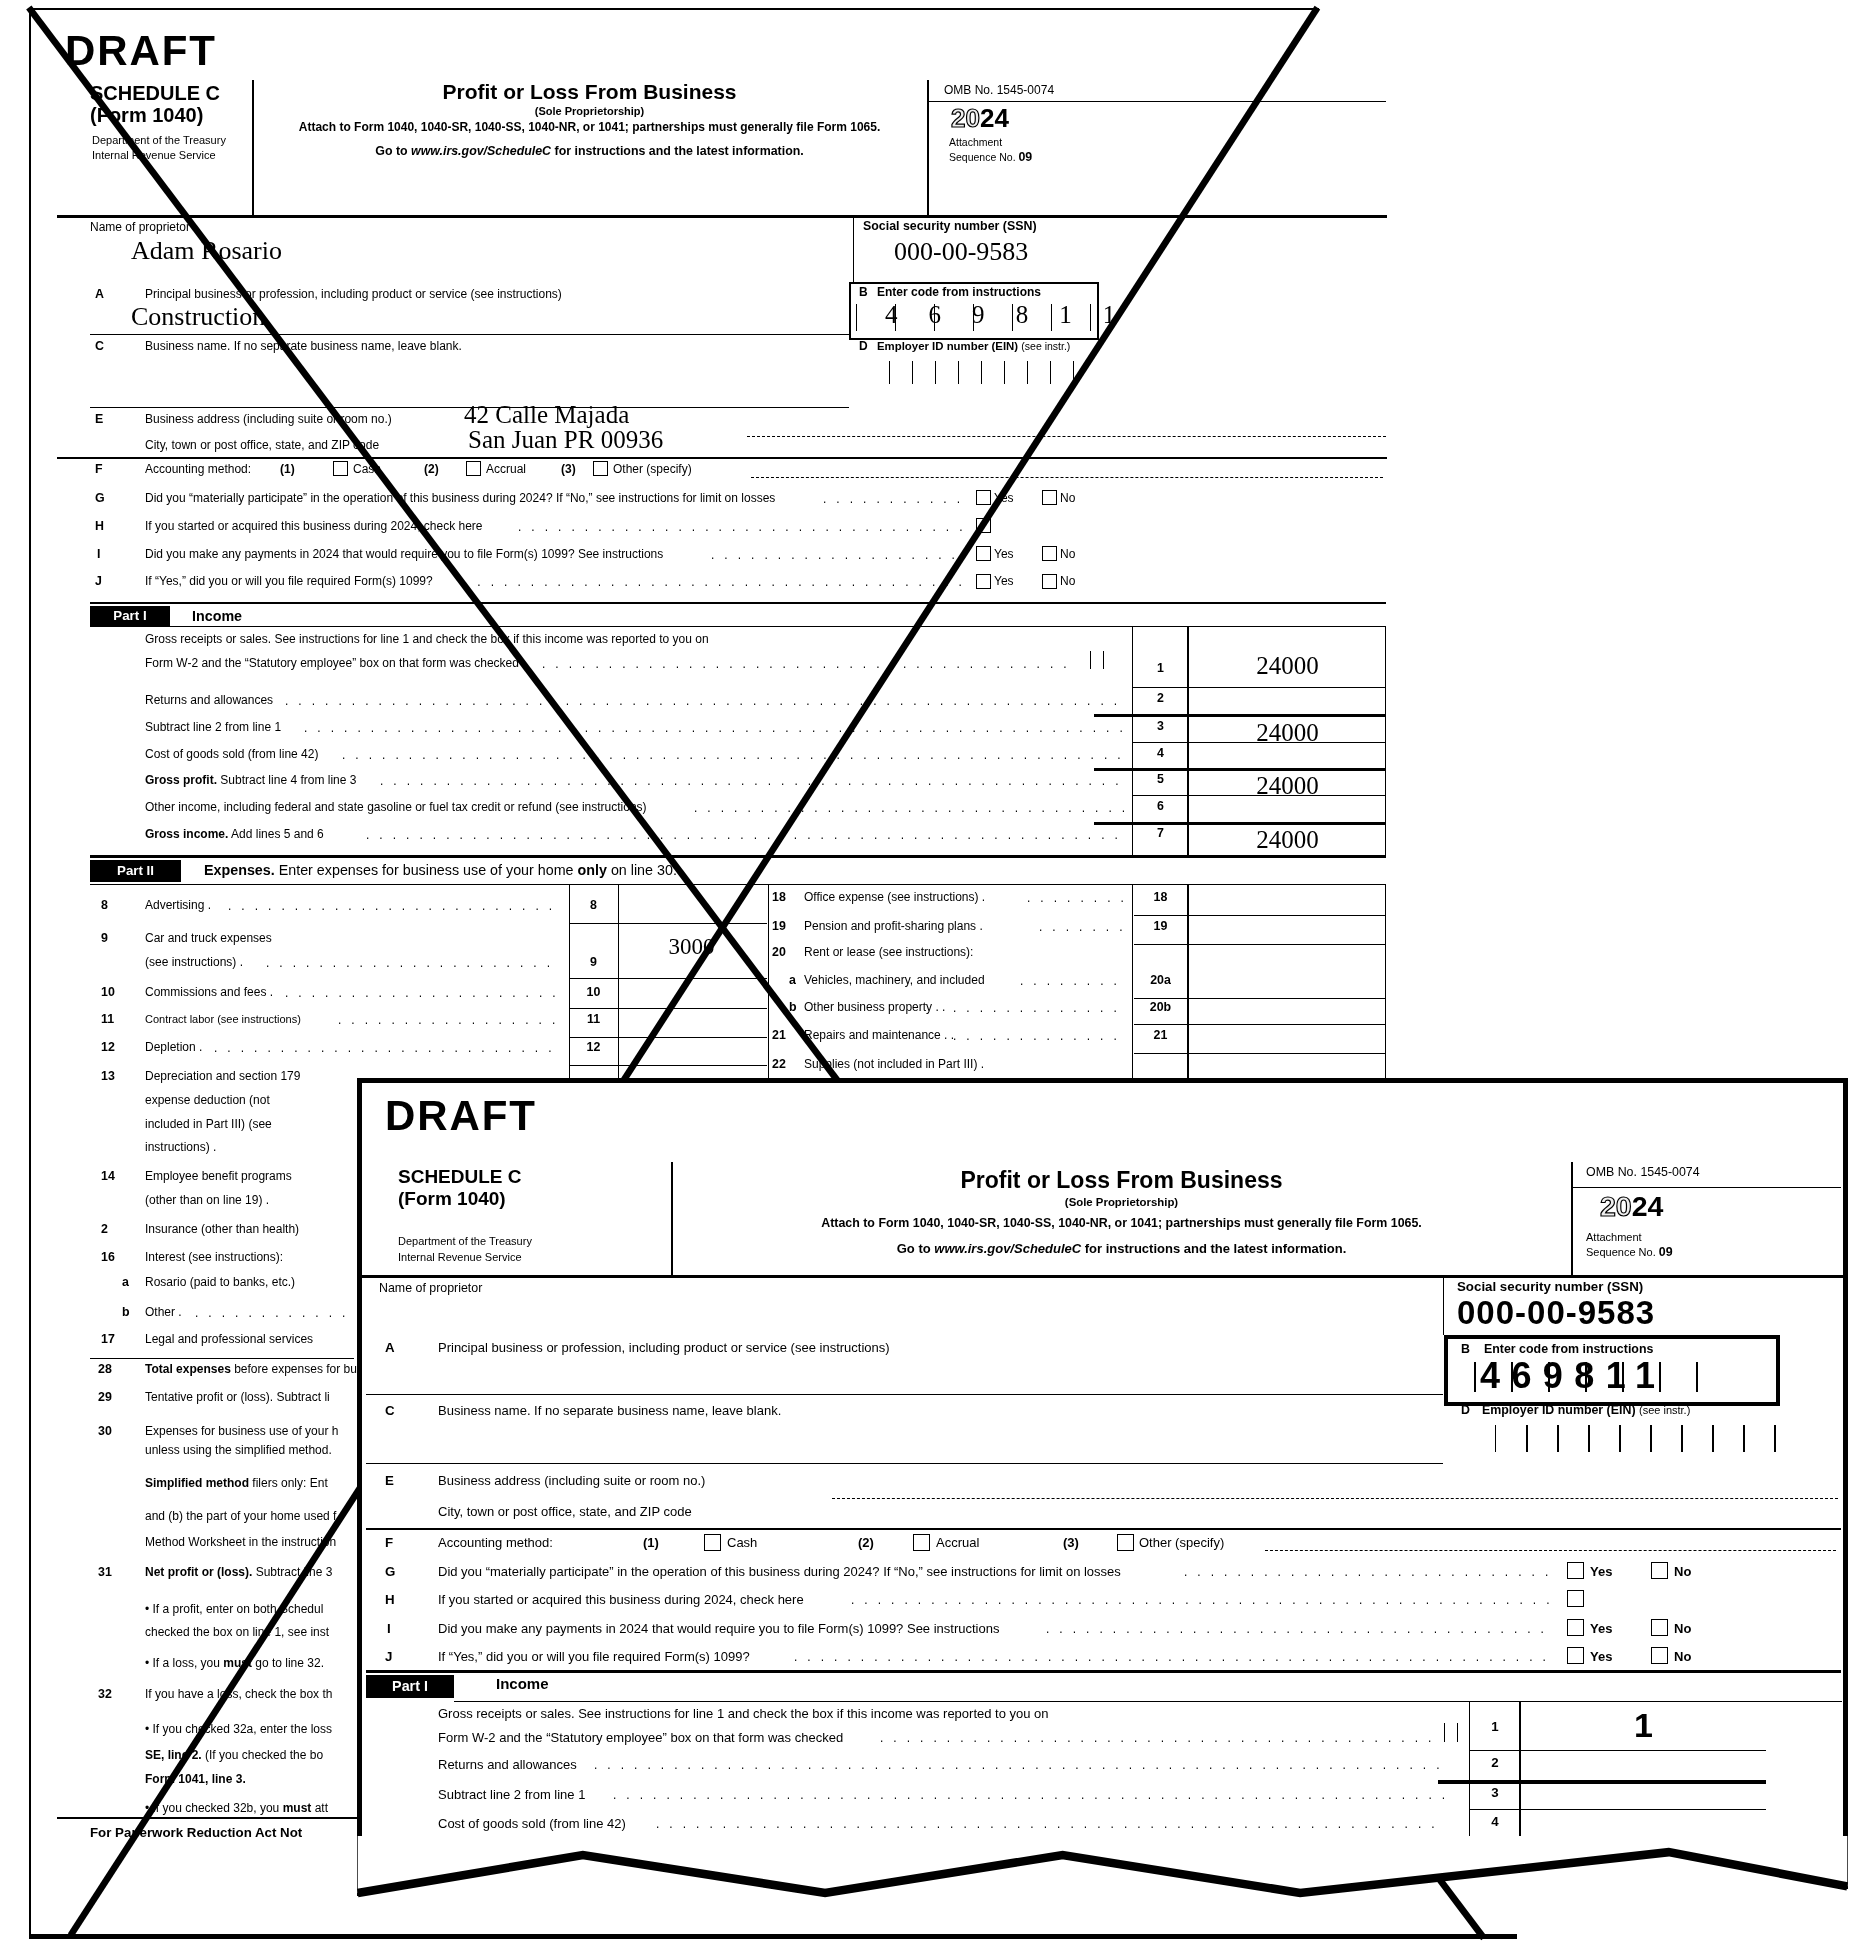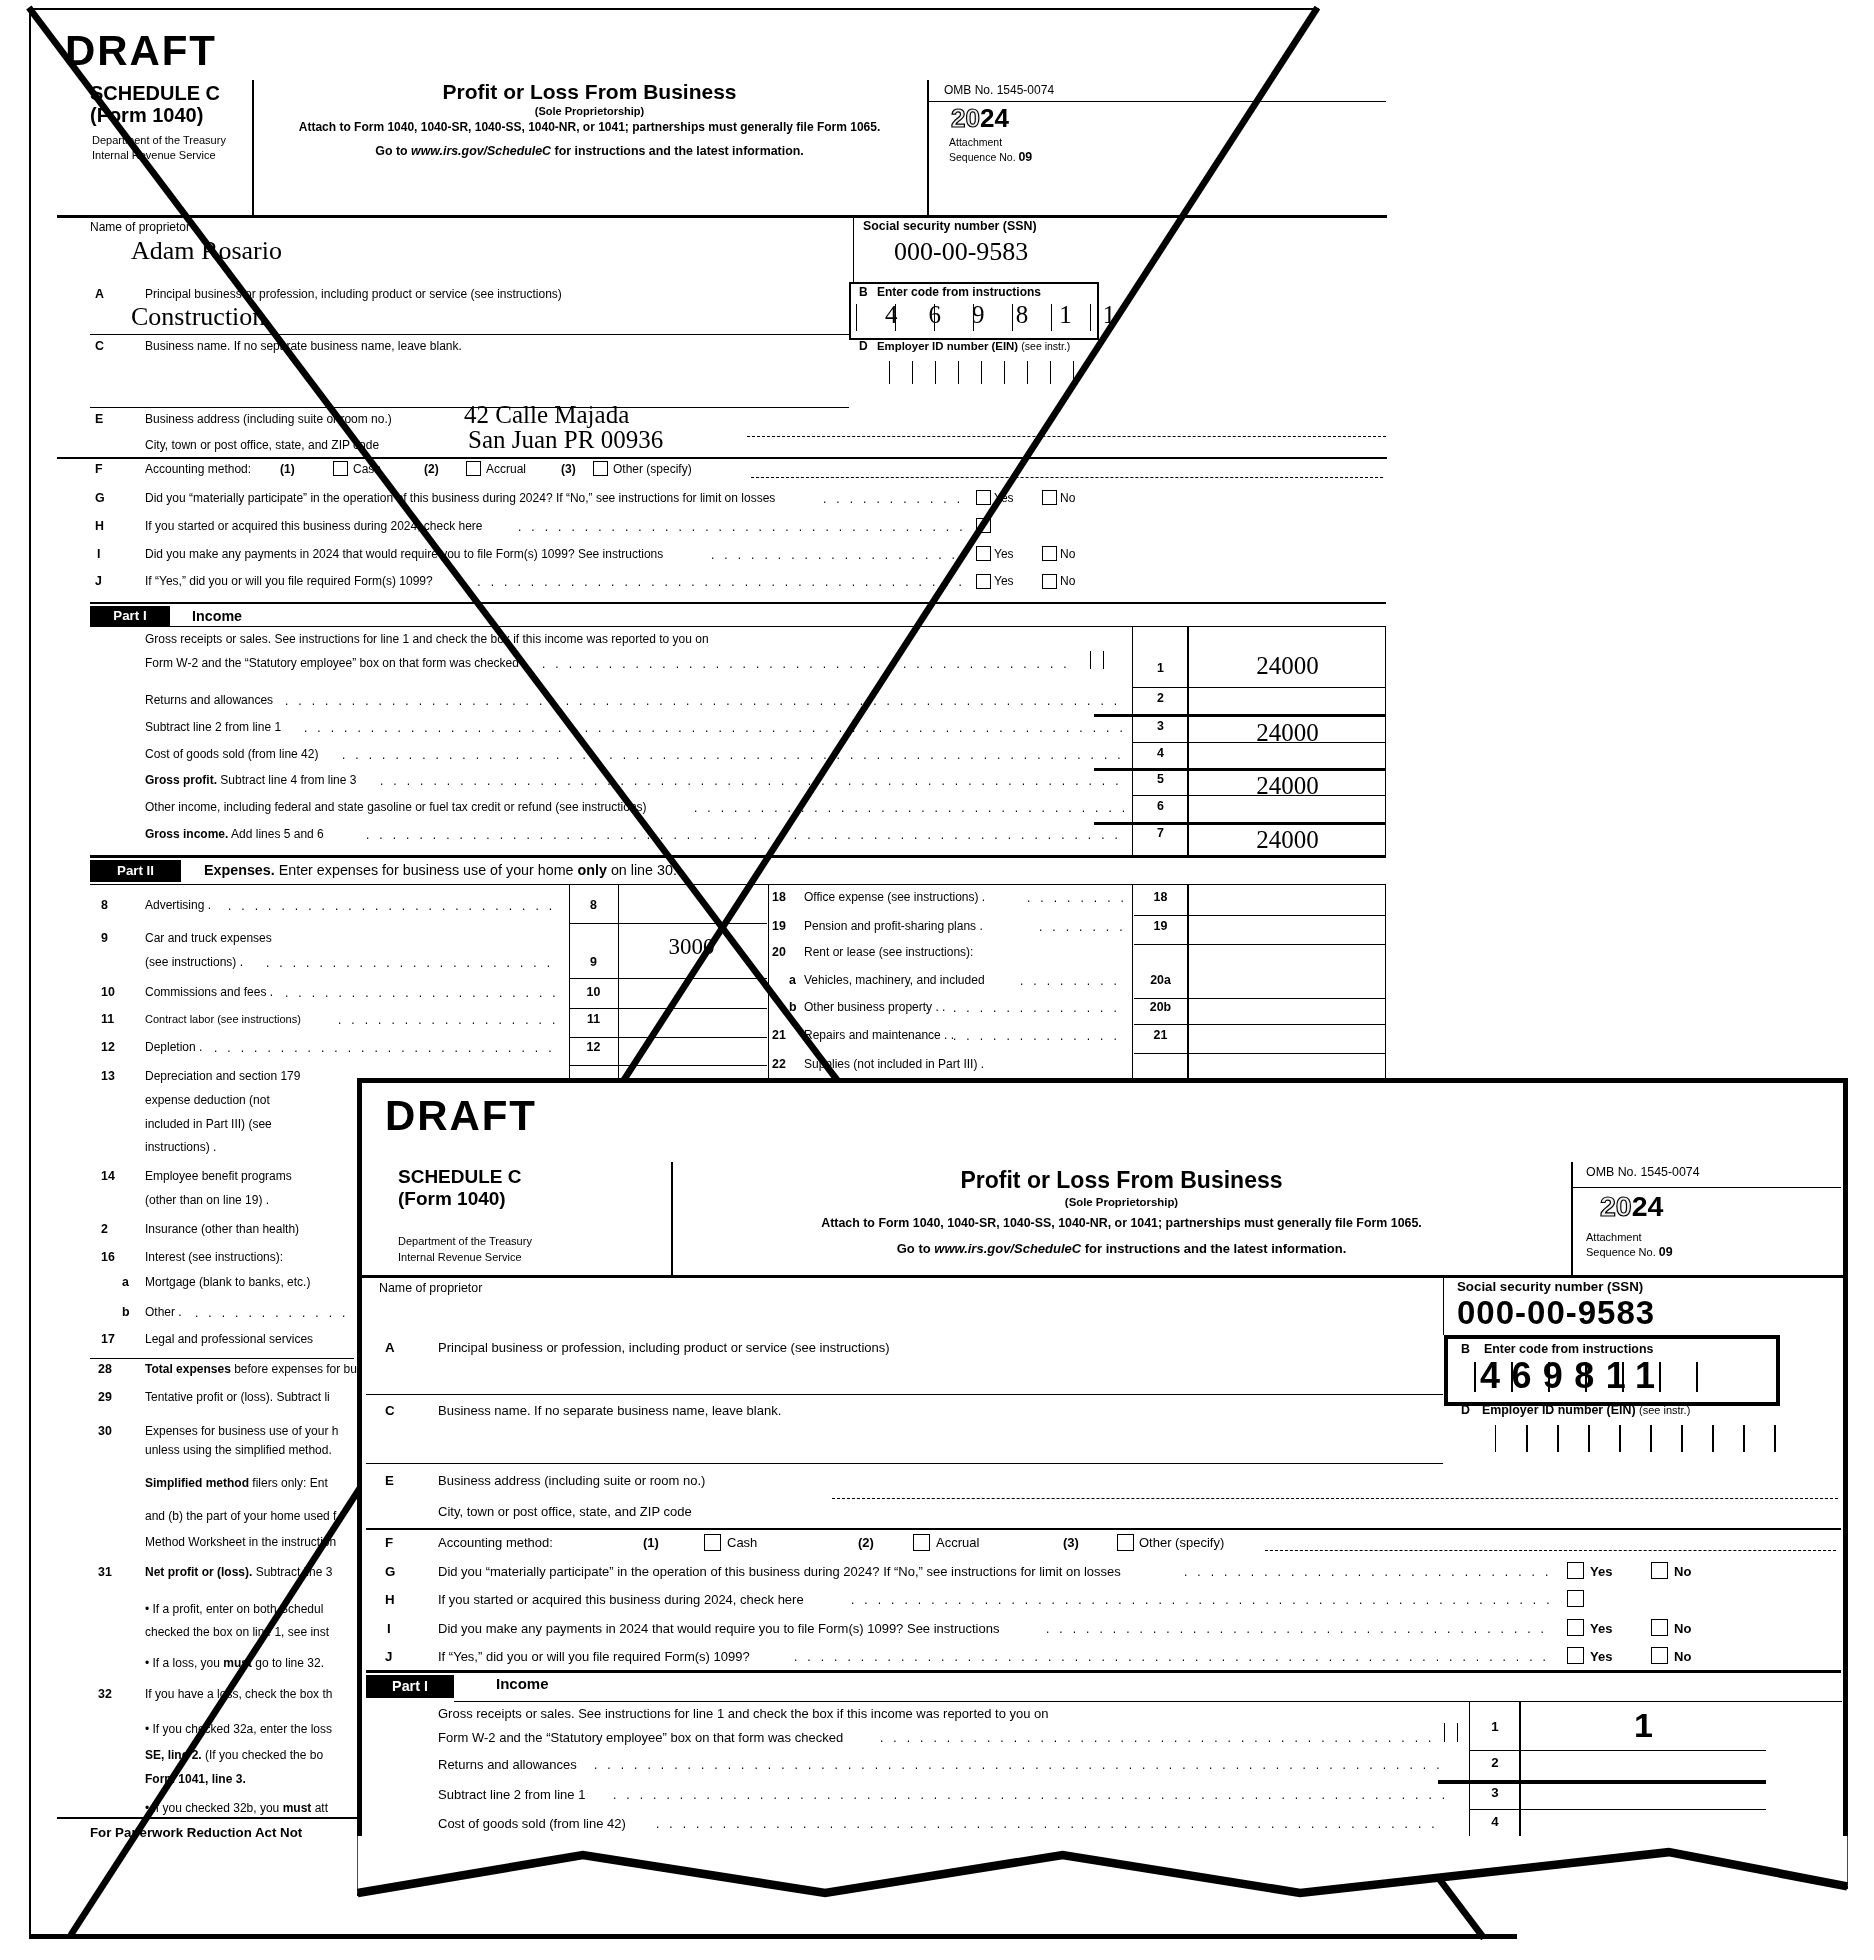--- a/index.html
+++ b/index.html
@@ -228,21 +228,21 @@
   <div class="t" style="left:145px;top:1170px">Employee benefit programs</div>
   <div class="t" style="left:145px;top:1194px">(other than on line 19) .</div>
 
   <div class="t sb" style="left:101px;top:1223px;font-size:12.4px">2</div>
   <div class="t" style="left:145px;top:1223px">Insurance (other than health)</div>
 
   <div class="t sb" style="left:101px;top:1251px;font-size:12.4px">16</div>
   <div class="t" style="left:145px;top:1251px">Interest (see instructions):</div>
 
   <div class="t sb" style="left:122px;top:1276px;font-size:12.4px">a</div>
-  <div class="t" style="left:145px;top:1276px">Mortgage (blank to banks, etc.)</div>
+  <div class="t" style="left:145px;top:1276px">Rosario (paid to banks, etc.)</div>
 
   <div class="t sb" style="left:122px;top:1306px;font-size:12.4px">b</div>
   <div class="t" style="left:145px;top:1306px">Other .</div>
   <div class="dot" style="left:195px;top:1306px;width:157px">. . . . . . . . . . . . . . . . . . . . . . . . . . . . . . . . . . . . . . . . . . . . . . . . . . . . . . . . . . . . . . . . . . . . . . . . . . . . . . . . . . . . . . . . . . . .</div>
 
   <div class="t sb" style="left:101px;top:1333px;font-size:12.4px">17</div>
   <div class="t" style="left:145px;top:1333px">Legal and professional services</div>
   <div class="hl" style="left:90px;top:1358px;width:264px;height:1.4px"></div>
 
   <div class="t sb" style="left:772px;top:891px;font-size:12.4px">18</div>

